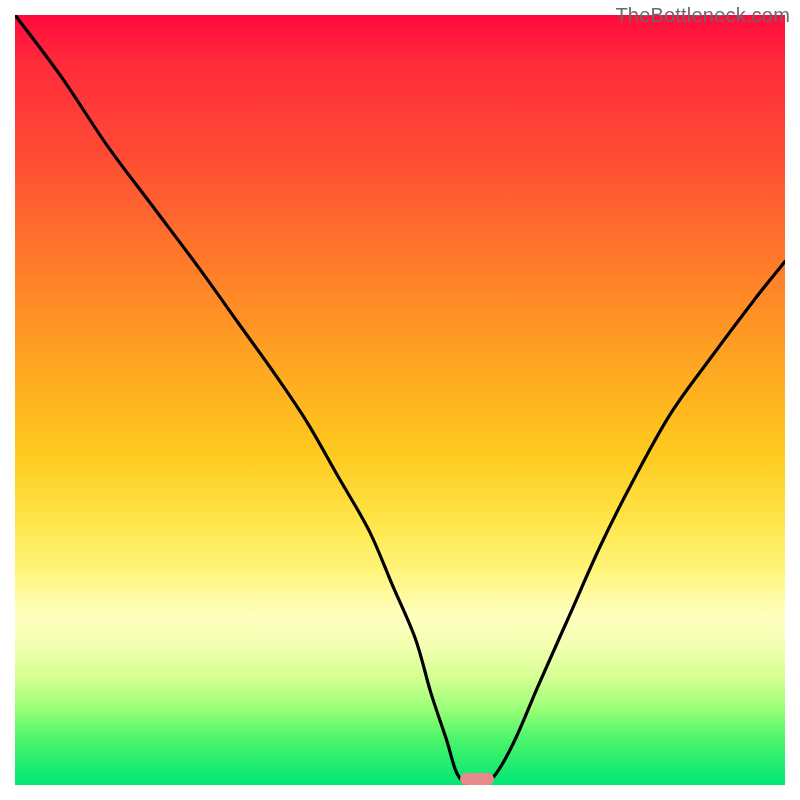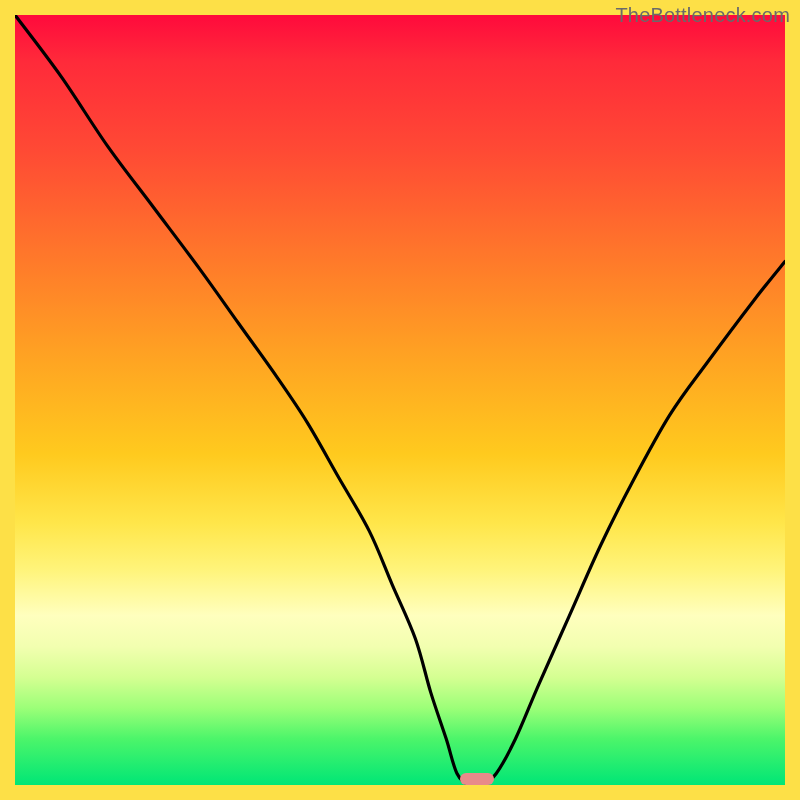--- a/index.html
+++ b/index.html
@@ -8,21 +8,21 @@
     width: 800px;
     height: 800px;
     overflow: hidden;
     background: #000;
     font-family: Arial, Helvetica, sans-serif;
   }
   .frame {
     width: 800px;
     height: 800px;
     position: relative;
-    background: #fde047;
+    background: #ffffff;
   }
   .plot-area {
     position: absolute;
     left: 15px;
     top: 15px;
     width: 770px;
     height: 770px;
     
     background: linear-gradient(
       to bottom,

